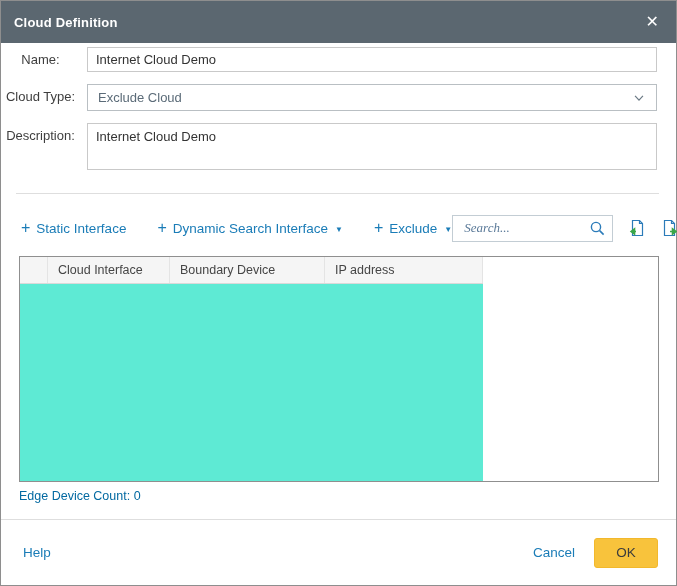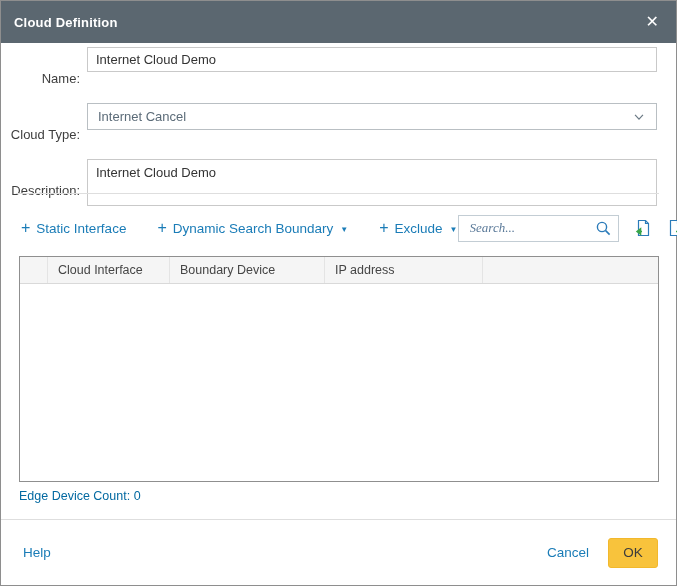--- a/index.html
+++ b/index.html
@@ -27,22 +27,22 @@
     color: #ffffff; font-size: 13px; font-weight: 700; letter-spacing: .2px;
   }
   .titlebar .close {
     margin-left: auto; color: #ffffff; font-size: 16px; line-height: 16px;
     cursor: pointer; font-weight: 400; padding: 2px 4px;
   }
   
   .form { position: absolute; top: 46px; left: 0; right: 19px; }
   .form-row { display: flex; align-items: flex-start; margin-bottom: 12px; }
   .form-label {
-    flex: 0 0 86px; text-align: right; padding-right: 7px;
-    font-size: 13px; color: #3e3e3e; line-height: 25px; white-space: nowrap; margin-top: 19px;
+    flex: 0 0 86px; text-align: center; padding-right: 7px;
+    font-size: 13px; color: #3e3e3e; line-height: 25px; white-space: nowrap;
   }
   .text-input {
     flex: 1; height: 25px;
     border: 1px solid #c9c9c9; background: #fff;
     font-family: "Liberation Sans", sans-serif;
     font-size: 13px; color: #333; padding: 0 8px; outline: none;
   }
   .select-box {
     flex: 1; height: 27px;
     border: 1px solid #b9bfc3; background: #fff;
@@ -93,21 +93,21 @@
   .search-icon { width: 17px; height: 17px; flex: 0 0 auto; cursor: pointer; }
   .icon-btn {
     width: 20px; height: 20px; margin-left: 15px; cursor: pointer;
     display: inline-flex; align-items: center; justify-content: center;
     background: none; border: none; padding: 0;
   }
   
   .grid {
     position: absolute; top: 255px; left: 18px; width: 640px; height: 226px;
     border: 1px solid #8f8f8f; background: #5eead4;
-    display: flex; flex-direction: column;
+    display: flex; flex-direction: row;
   }
   .grid-header {
     display: flex; height: 27px; background: #f5f5f5;
     border-bottom: 1px solid #d9d9d9; flex: 0 0 auto;
   }
   .th {
     font-size: 12.5px; color: #454545; line-height: 26px;
     padding: 0 10px; overflow: hidden; white-space: nowrap;
     border-right: 1px solid #e4e4e4;
   }
@@ -127,21 +127,21 @@
   
   .footer {
     position: absolute; top: 519px; left: 0; right: 0; bottom: 0;
     display: flex; align-items: center;
     padding: 0 18px 0 22px;
   }
   .link { color: #1a7cb7; font-size: 13.5px; cursor: pointer; background: none; border: none; padding: 0; font-family: "Liberation Sans", sans-serif; }
   .footer .spacer { flex: 1; }
   .cancel { margin-right: 19px; }
   .ok-button {
-    width: 50px; height: 30px;
+    width: 64px; height: 30px;
     background: #f8c33c; border: 1px solid #f2b82c; border-radius: 3px;
     color: #3c3c3c; font-size: 13.5px; cursor: pointer;
     font-family: "Liberation Sans", sans-serif;
   }
 </style>
 </head>
 <body>
 
 <div class="dialog">
 
@@ -151,42 +151,42 @@
   </div>
 
   <div class="form">
     <div class="form-row">
       <label class="form-label">Name:</label>
       <input class="text-input" type="text" value="Internet Cloud Demo" style="">
     </div>
     <div class="form-row">
       <label class="form-label">Cloud Type:</label>
       <div class="select-box">
-        <span class="select-value">Internet Cancel</span>
+        <span class="select-value">Exclude Cloud</span>
         <svg class="chevron-down" viewBox="0 0 16 16">
           <polyline points="3.5,5.5 8,10.5 12.5,5.5" fill="none" stroke="#6b7a85" stroke-width="1.4"></polyline>
         </svg>
       </div>
     </div>
     <div class="form-row">
       <label class="form-label">Description:</label>
       <textarea class="textarea-input" style="">Internet Cloud Demo</textarea>
     </div>
   </div>
 
   <div class="divider divider-top"></div>
 
   <div class="toolbar">
     <button class="tb-link">
       <span class="plus">+</span>
       <span>Static Interface</span>
     </button>
     <button class="tb-link">
       <span class="plus">+</span>
-      <span>Dynamic Search Boundary</span>
+      <span>Dynamic Search Interface</span>
       <span class="caret">▼</span>
     </button>
     <button class="tb-link">
       <span class="plus">+</span>
       <span>Exclude</span>
       <span class="caret">▼</span>
     </button>
 
     <div class="search-wrap">
       <input class="search-input" type="text" placeholder="Search..." style="">

